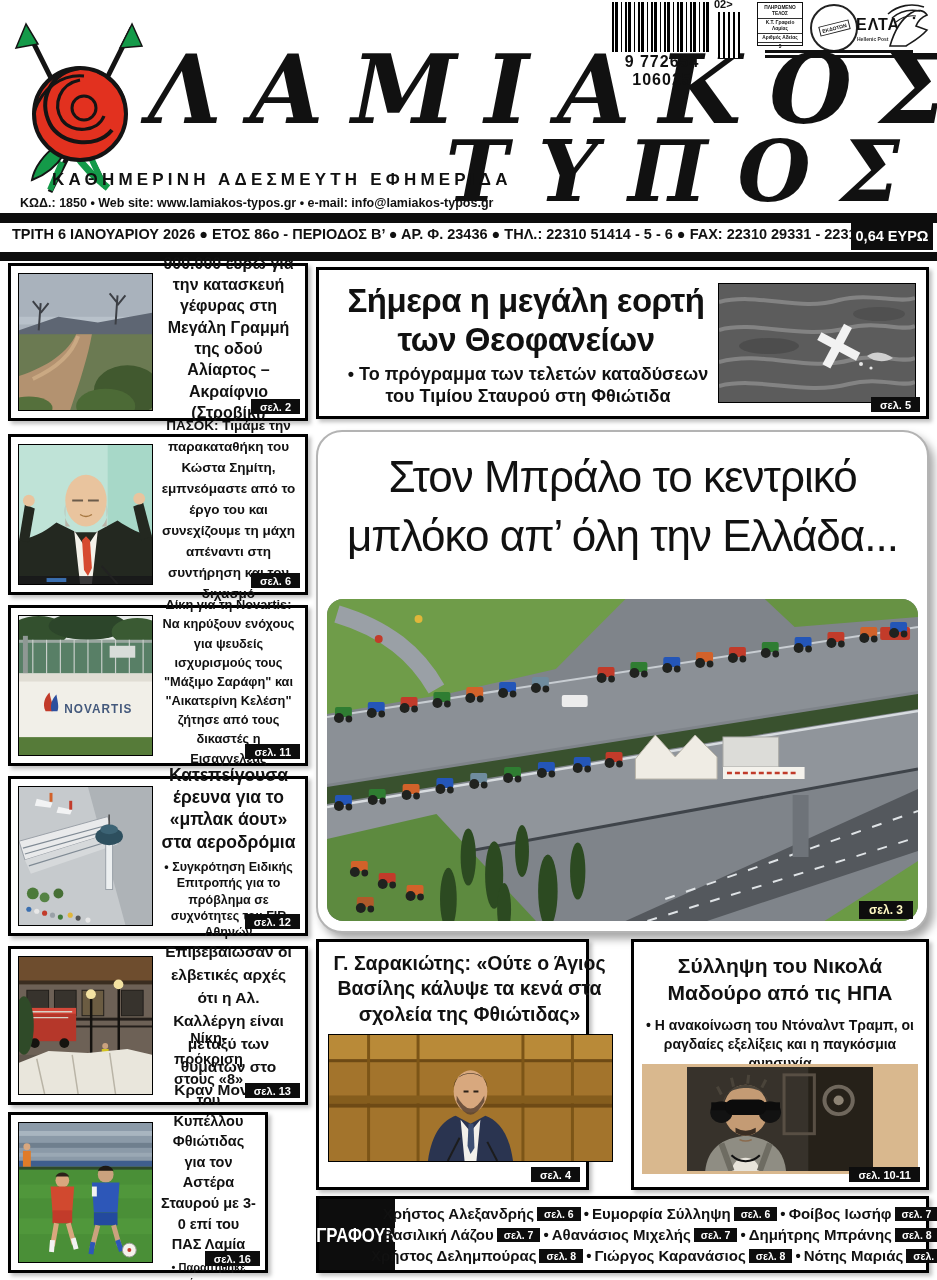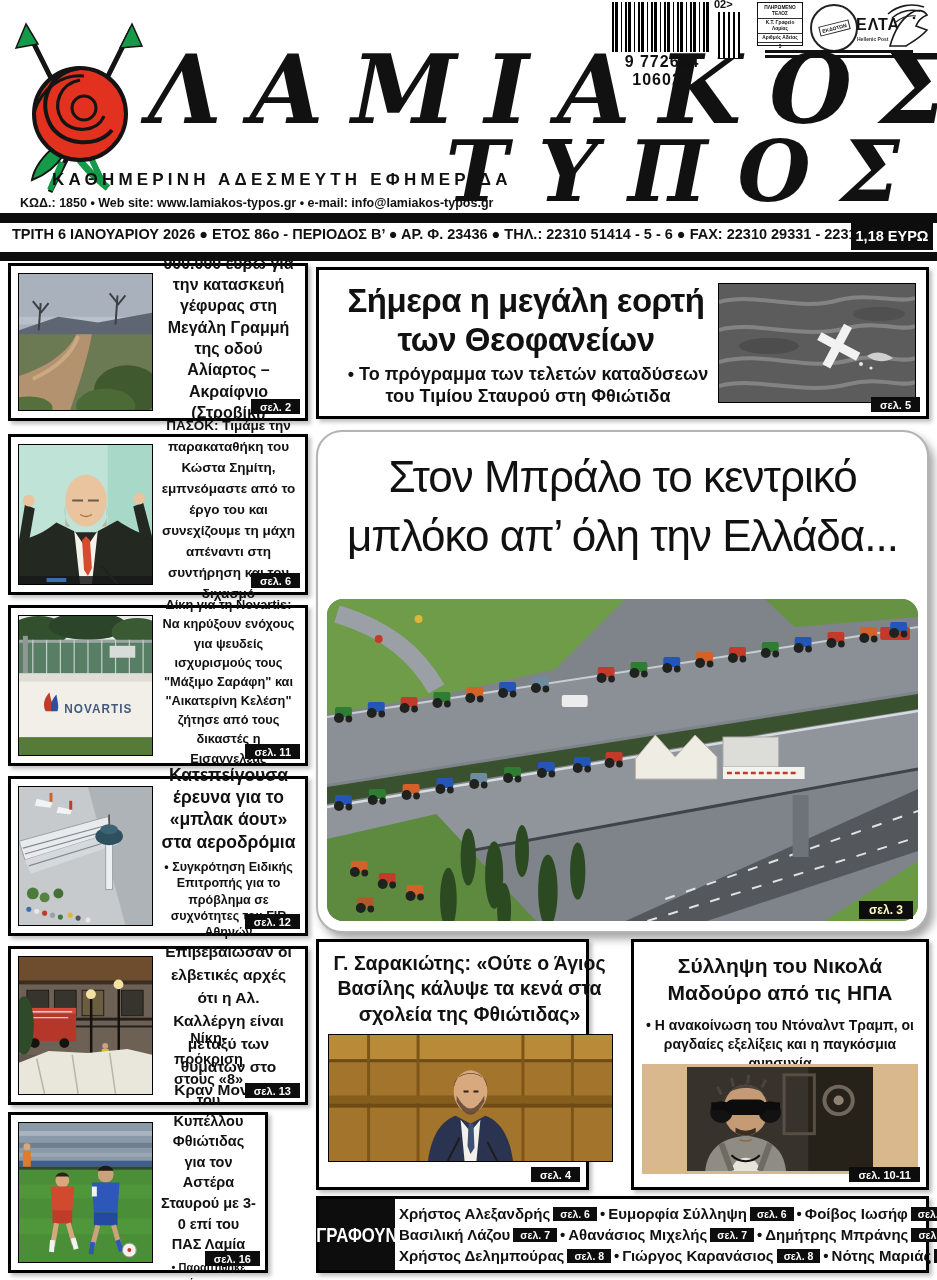--- a/index.html
+++ b/index.html
@@ -79,21 +79,21 @@
   .br-photo{width:186px;height:104px;overflow:hidden;}
   .br-photo svg{display:block;width:100%;height:100%;}
   
   .gbox{position:absolute;left:316px;top:1196px;width:613px;height:77px;border:3px solid #000;
      background:#fff;box-sizing:border-box;box-shadow:3px 3px 4px rgba(0,0,0,.25);}
   .glabel{position:absolute;left:0;top:0;bottom:0;width:76px;background:#0d0d0d;color:#fff;
      display:flex;align-items:center;justify-content:center;}
   .glabel span{font-size:21px;font-weight:bold;transform:scaleX(.8);white-space:nowrap;}
   .grows{position:absolute;left:76px;right:0;top:0;bottom:0;display:flex;flex-direction:column;
      justify-content:space-evenly;padding:2px 4px;}
-  .grow{display:flex;align-items:center;justify-content:space-between;font-size:15px;font-weight:bold;gap:3px;white-space:nowrap;}
+  .grow{display:flex;align-items:center;justify-content:center;font-size:15px;font-weight:bold;gap:3px;white-space:nowrap;}
   .gchip{background:#0d0d0d;color:#fff;font-size:10.5px;font-weight:bold;padding:1px 7px;}
   .gsep{font-size:15px;}
 </style>
 </head>
 <body>
 
 <div class="page">
 
   <svg class="abs" style="left:4px;top:22px;width:150px;height:172px;" viewBox="0 0 150 172">
     <path d="M22 6 L102 166" stroke="#141414" stroke-width="5"></path>
@@ -140,21 +140,21 @@
     <path d="M4 12 C14 3 28 1 40 5" fill="none" stroke="#1a1a1a" stroke-width="1.6"></path>
     <path d="M8 16 C16 9 26 7 36 9" fill="none" stroke="#1a1a1a" stroke-width="1.4"></path>
     <path d="M12 20 C18 15 25 13 32 14" fill="none" stroke="#1a1a1a" stroke-width="1.2"></path>
     <circle cx="30" cy="16" r="1.3" fill="#1a1a1a"></circle>
   </svg>
   <div class="abs dline" style="top:50px;"></div>
   <div class="abs dline" style="top:55px;"></div>
 
   <div class="abs hbar" style="top:213px;height:10px;"></div>
   <div class="abs dateline">ΤΡΙΤΗ 6 ΙΑΝΟΥΑΡΙΟΥ 2026 ● ΕΤΟΣ 86ο - ΠΕΡΙΟΔΟΣ Β’ ● ΑΡ. Φ. 23436 ● ΤΗΛ.: 22310 51414 - 5 - 6 ● FAX: 22310 29331 - 22310 51418</div>
-  <div class="abs pricebox">1,18 ΕΥΡΩ</div>
+  <div class="abs pricebox">0,64 ΕΥΡΩ</div>
   <div class="abs hbar" style="top:252px;height:9px;"></div>
 
   <div class="box" style="left:8px;top:263px;width:300px;height:158px;">
     <div class="srow">
       <div class="ph">
         <svg viewBox="0 0 135 140" preserveAspectRatio="none">
           <rect width="135" height="58" fill="#a9b2bc"></rect>
           <rect y="44" width="135" height="8" fill="#c3cbd4" opacity=".6"></rect>
           <path d="M0 58 L40 44 L80 50 L135 40 L135 64 L0 72 Z" fill="#5e6673"></path>
           <rect y="62" width="135" height="78" fill="#6b7a52"></rect>

